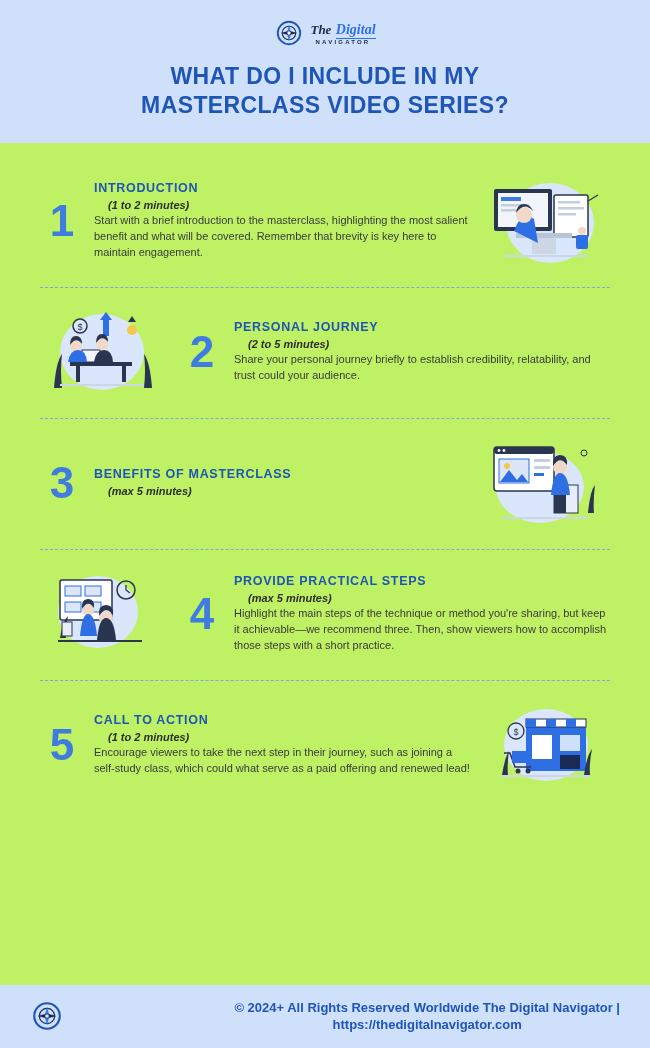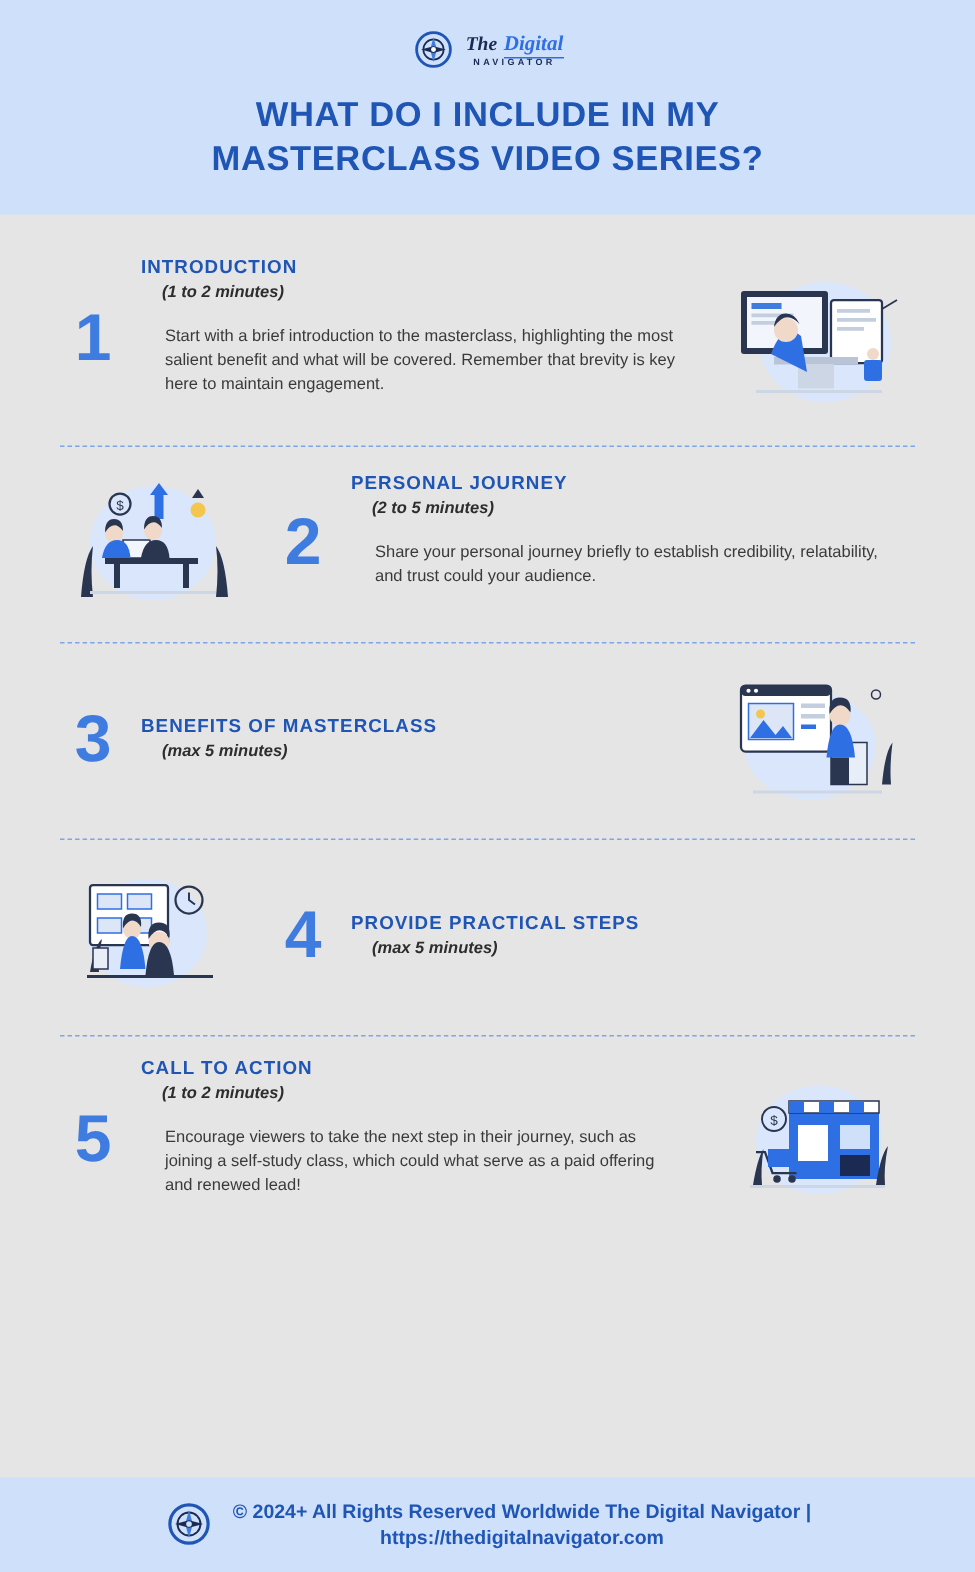--- a/index.html
+++ b/index.html
@@ -11,21 +11,21 @@
     height: 1048px;
     background: #ffffff;
     font-family: "Liberation Sans", sans-serif;
     color: #3a3a3a;
     overflow: hidden;
   }
   .page {
     position: relative;
     width: 650px;
     height: 1048px;
-    background: #e5e5e5;
+    background: #bef264;
     display: flex;
     flex-direction: column;
   }
 
   
   .header {
     background: #cfe0fb;
     padding: 18px 30px 22px 30px;
     text-align: center;
   }
@@ -122,37 +122,37 @@
     font-size: 11px;
     font-weight: bold;
     font-style: italic;
     color: #2d2d2d;
     margin: 0 0 2px 14px;
   }
   .body {
     font-size: 11px;
     line-height: 1.45;
     color: #3a3a3a;
-    margin: 16px;
+    margin: 0;
   }
   .art {
     flex: 0 0 auto;
     width: 130px;
     height: 100px;
     position: relative;
   }
   .art svg { display: block; }
 
   
   .footer {
     background: #cfe0fb;
     padding: 14px 30px;
     display: flex;
     align-items: center;
-    justify-content: center;
+    justify-content: space-between;
     gap: 12px;
   }
   .footer-mark {
     width: 34px;
     height: 34px;
     flex: 0 0 auto;
   }
   .footer-text {
     font-size: 13px;
     font-weight: bold;
@@ -288,20 +288,21 @@
           <circle cx="104" cy="20" r="3" fill="none" stroke="#2a3550" stroke-width="1"></circle>
         </svg>
       </div>
     </div>
     <div class="divider"></div>
 
     <div class="step reverse">
       <div class="txt">
         <h3>PROVIDE PRACTICAL STEPS</h3>
         <p class="dur">(max 5 minutes)</p>
+        <p class="body">Highlight the main steps of the technique or method you're sharing, but keep it achievable—we recommend three. Then, show viewers how to accomplish those steps with a short practice.</p>
       </div>
       <div class="num">4</div>
       <div class="art">
         <svg viewBox="0 0 130 100" width="130" height="100">
           <ellipse cx="58" cy="48" rx="40" ry="36" fill="#d9e6fb"></ellipse>
           <rect x="20" y="16" width="52" height="40" rx="2" fill="#ffffff" stroke="#2a3550" stroke-width="1.5"></rect>
           <rect x="25" y="22" width="16" height="10" fill="#dce6f6" stroke="#2f6fe4" stroke-width="1"></rect>
           <rect x="45" y="22" width="16" height="10" fill="#dce6f6" stroke="#2f6fe4" stroke-width="1"></rect>
           <rect x="25" y="38" width="16" height="10" fill="#dce6f6" stroke="#2f6fe4" stroke-width="1"></rect>
           <rect x="45" y="38" width="16" height="10" fill="#dce6f6" stroke="#2f6fe4" stroke-width="1"></rect>

